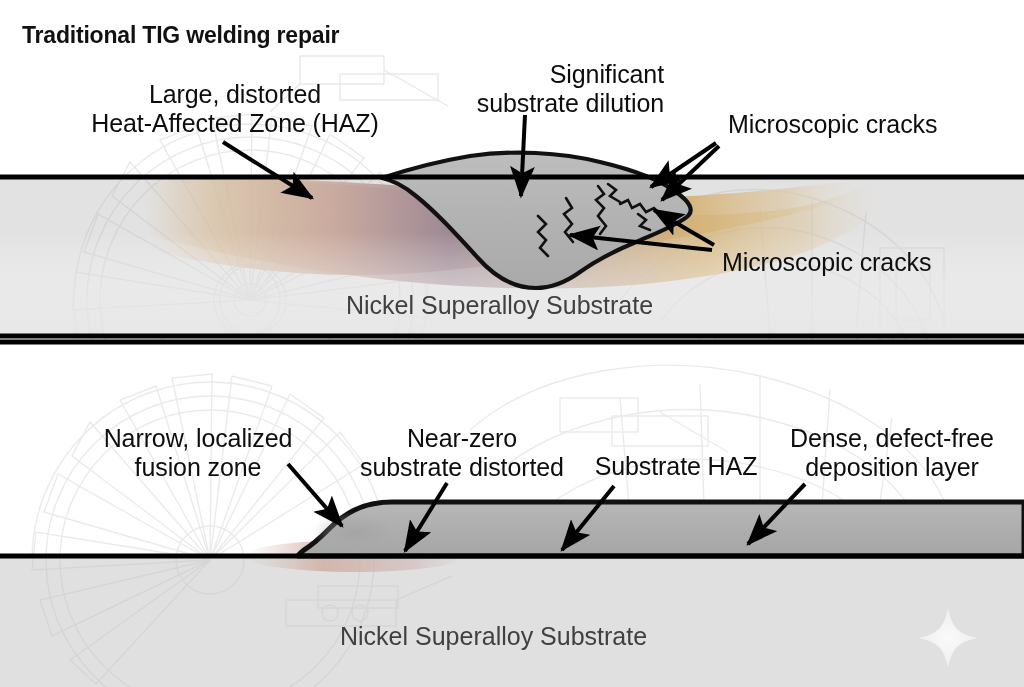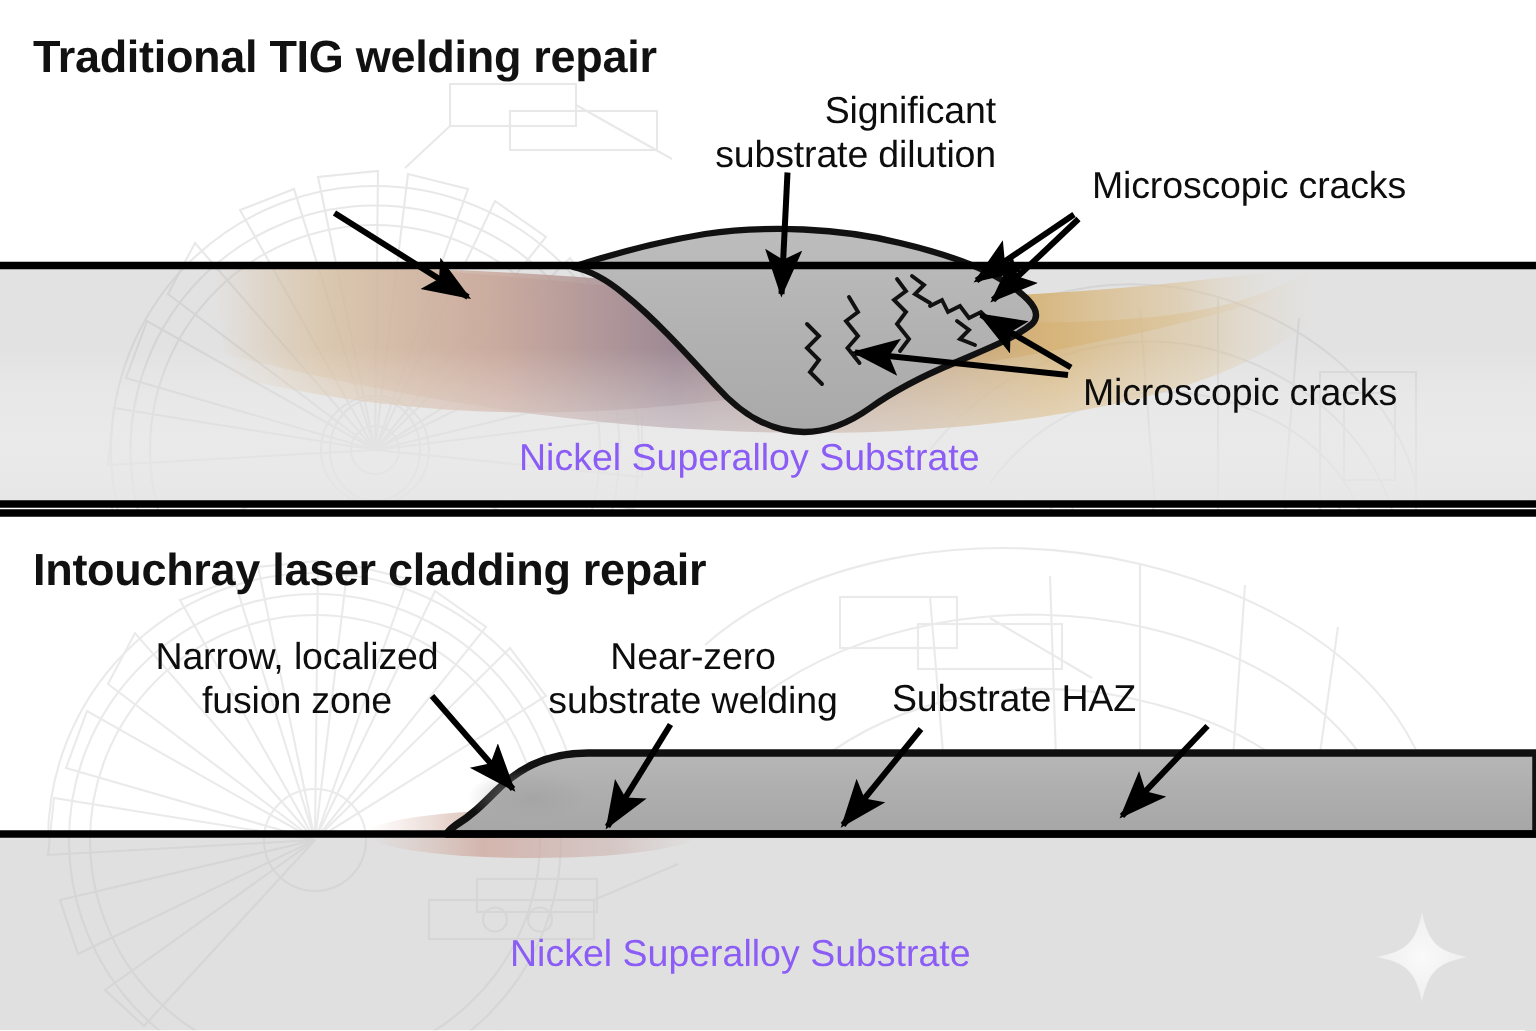--- a/index.html
+++ b/index.html
@@ -28,30 +28,30 @@
     position: absolute;
     font-size: 25px;
     line-height: 29px;
     color: #0d0d0d;
     text-align: center;
     white-space: pre-line;
     letter-spacing: -0.1px;
   }
   .heading {
     position: absolute;
-    font-size: 30px;
+    font-size: 23px;
     font-weight: bold;
     color: #111111;
     letter-spacing: -0.2px;
     white-space: nowrap;
   }
   .substrate-label {
     position: absolute;
     font-size: 25px;
-    color: #8b5cf6;
+    color: #404040;
     white-space: nowrap;
   }
 </style>
 </head>
 <body>
 
 <div id="root">
 
   <svg class="svg-layer" viewBox="0 0 1024 687">
     <defs>
@@ -332,36 +332,39 @@
 
     <path d="M948,608
              C952,628 958,634 978,638
              C958,642 952,648 948,668
              C944,648 938,642 918,638
              C938,634 944,628 948,608 Z" fill="url(#sparkleGrad)"></path>
   </svg>
 
   <div class="heading" style="left:22px; top:22px;">Traditional TIG welding repair</div>
 
+  <div class="label" style="left:40px; top:80px; width:390px;">Large, distorted
+Heat-Affected Zone (HAZ)</div>
 
   <div class="label" style="left:434px; top:60px; width:230px;text-align:right;">Significant
 substrate dilution</div>
 
   <div class="label" style="left:728px; top:110px; width:250px; text-align:left;">Microscopic cracks</div>
 
   <div class="label" style="left:722px; top:248px; width:250px; text-align:left;">Microscopic cracks</div>
 
   <div class="substrate-label" style="left:346px; top:291px;">Nickel Superalloy Substrate</div>
 
-  <div class="heading" style="left:22px; top:364px;">Intouchray laser cladding repair</div>
 
   <div class="label" style="left:82px; top:424px; width:232px;text-align:center;">Narrow, localized
 fusion zone</div>
 
   <div class="label" style="left:352px; top:424px; width:220px;">Near-zero
-substrate welding</div>
+substrate distorted</div>
 
   <div class="label" style="left:586px; top:452px; width:180px;">Substrate HAZ</div>
 
+  <div class="label" style="left:778px; top:424px; width:228px;">Dense, defect-free
+deposition layer</div>
 
   <div class="substrate-label" style="left:340px; top:622px;">Nickel Superalloy Substrate</div>
 
 </div>
 
 </body></html>

